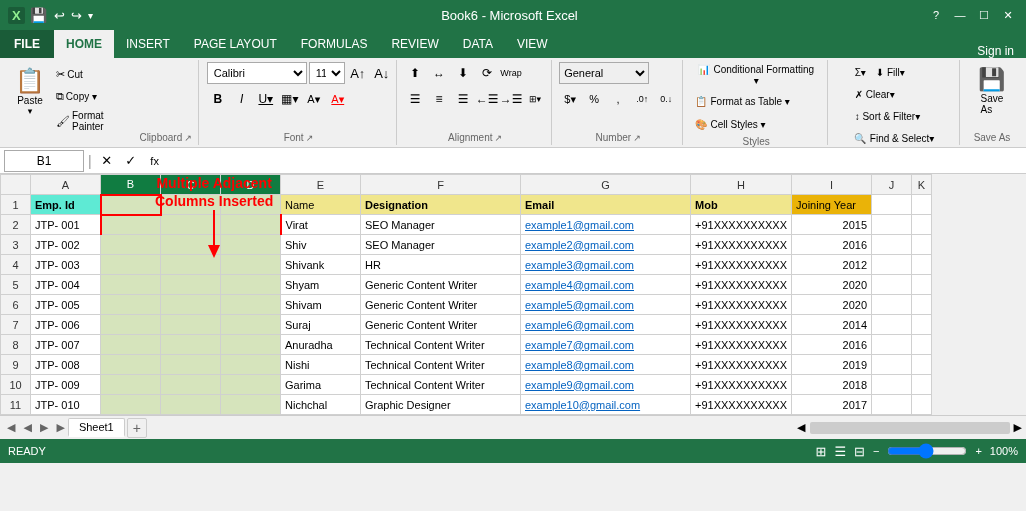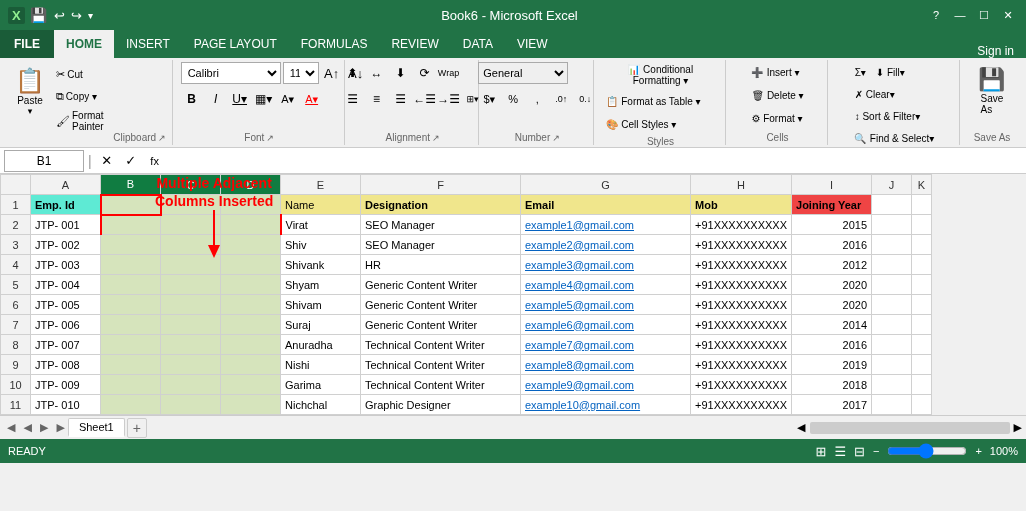--- a/index.html
+++ b/index.html
@@ -392,28 +392,20 @@
 
   <div class="ribbon-group" style="min-width:130px;">
     <div class="ribbon-group-content" style="flex-direction:column;gap:3px;">
       <button class="rb-small-btn" style="font-size:10px;">📊 Conditional Formatting ▾</button>
       <button class="rb-small-btn" style="font-size:10px;">📋 Format as Table ▾</button>
       <button class="rb-small-btn" style="font-size:10px;">🎨 Cell Styles ▾</button>
     </div>
     <div class="ribbon-group-label">Styles</div>
   </div>
 
-  <div class="ribbon-group" style="min-width:100px;">
-    <div class="ribbon-group-content" style="flex-direction:column;gap:3px;">
-      <button class="rb-small-btn" style="font-size:10px;">➕ Insert ▾</button>
-      <button class="rb-small-btn" style="font-size:10px;">🗑 Delete ▾</button>
-      <button class="rb-small-btn" style="font-size:10px;">⚙ Format ▾</button>
-    </div>
-    <div class="ribbon-group-label">Cells</div>
-  </div>
 
   <div class="ribbon-group" style="min-width:130px;">
     <div class="ribbon-group-content" style="flex-direction:column;gap:2px;">
       <div style="display:flex;gap:2px;align-items:center;">
         <button class="rb-small-btn" style="font-size:10px;">Σ▾</button>
         <button class="rb-small-btn" style="font-size:10px;">⬇ Fill▾</button>
       </div>
       <div style="display:flex;gap:2px;align-items:center;">
         <button class="rb-small-btn" style="font-size:10px;">✗ Clear▾</button>
       </div>
@@ -494,21 +486,21 @@
         <tr>
           <td class="row-header">1</td>
           <td class="cell-header-row" style="border:1px solid #d0d0d0;font-weight:bold;background:#5eead4;"><b>Emp. Id</b></td>
           <td class="cell-selected-col" style="border:2px solid red;background:#d6e4bc;"></td>
           <td class="cell-selected-col" style="background:#d6e4bc;border:1px solid #d0d0d0;"></td>
           <td class="cell-selected-col" style="background:#d6e4bc;border:1px solid #d0d0d0;"></td>
           <td class="cell-header-row" style="font-weight:normal;background:#f0e68c;">Name</td>
           <td class="cell-header-row" style="font-weight:bold;background:#f0e68c;">Designation</td>
           <td class="cell-header-row" style="font-weight:bold;background:#f0e68c;">Email</td>
           <td class="cell-header-row" style="font-weight:bold;background:#f0e68c;">Mob</td>
-          <td class="cell-header-row" style="font-weight:bold;background:#ef4444;">Joining Year</td>
+          <td class="cell-header-row" style="font-weight:normal;background:#eab308;">Joining Year</td>
           <td class="cell-data"></td>
           <td class="cell-data"></td>
         </tr>
       <tr>
     <td class="row-header">2</td>
     <td class="cell-data" style="border:1px solid #d0d0d0;">JTP- 001</td>
     <td style="background:#d6e4bc;border-top:2px solid red;border:1px solid #d0d0d0;border-left:2px solid red;"></td>
     <td style="background:#d6e4bc;border-top:2px solid red;border:1px solid #d0d0d0;"></td>
     <td style="background:#d6e4bc;border-top:2px solid red;border:1px solid #d0d0d0;border-right:2px solid red;"></td>
     <td class="cell-data" style="border:1px solid #d0d0d0;">Virat</td>

